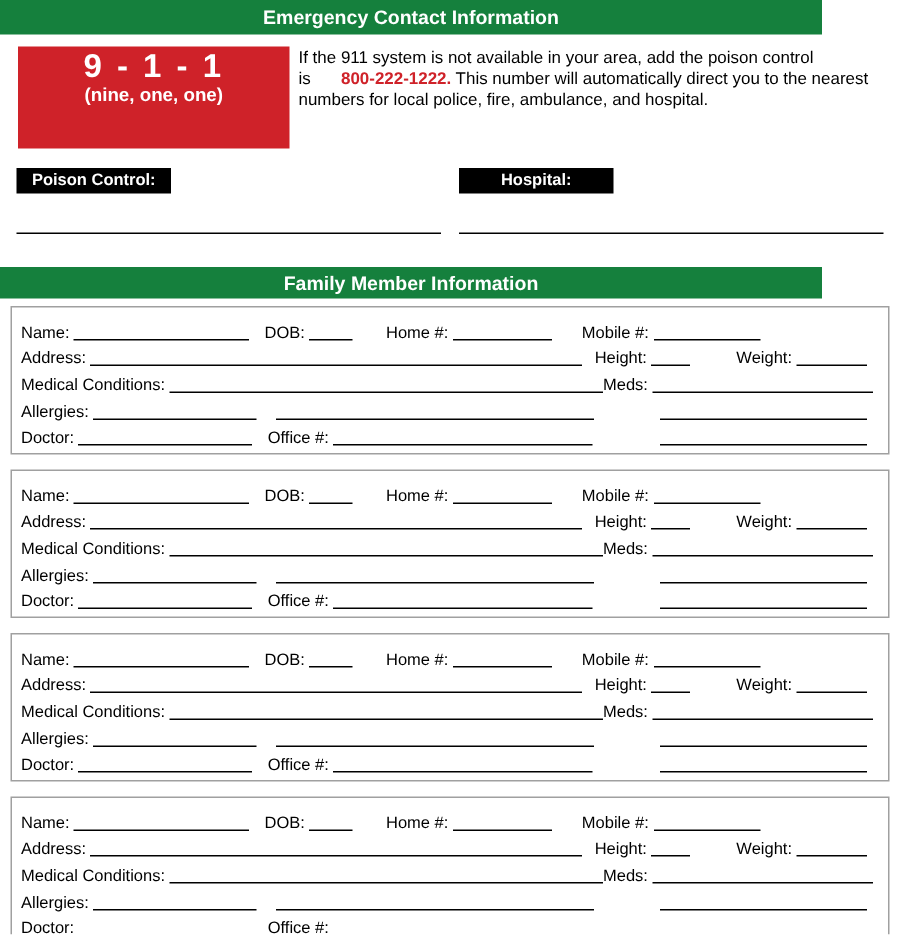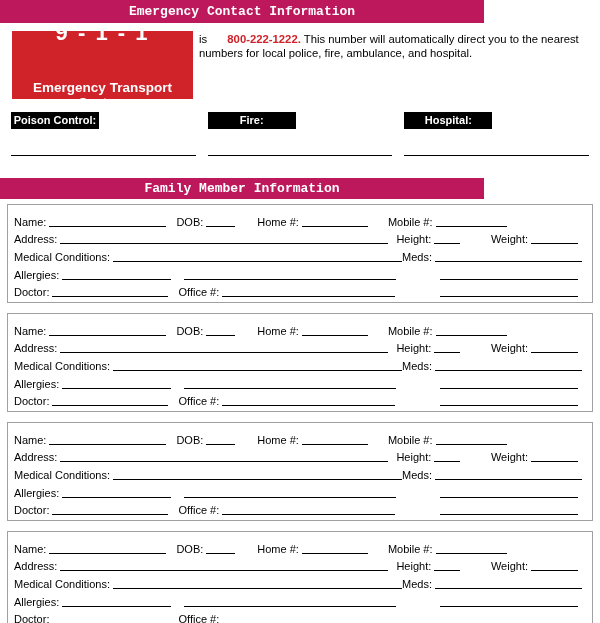--- a/index.html
+++ b/index.html
@@ -2,45 +2,45 @@
 <html style="--red: #cf2229; --border: #a0a0a0;"><head>
 <meta charset="utf-8">
 <style>
   * { margin:0; padding:0; box-sizing:border-box; }
   html,body { background:#ffffff; }
   .page {
     position:relative; width:600px; height:623px; overflow:hidden;
     background:#ffffff; font-family:"Liberation Sans", sans-serif; color:#000;
   }
   .bar {
-    width:484px; background:#be185d; color:#fff; text-align:center;
-    font-weight:bold; font-size:13px;font-family:Liberation Mono, monospace;
+    width:548px; background:#15803d; color:#fff; text-align:center;
+    font-weight:bold; font-size:13px;
   }
   .bar.top { height:23px; line-height:23px; }
   .bar.family { height:21px; line-height:21px; margin-top:22px; }
 
   
   .intro { display:flex; margin-top:8px; padding-left:12px; padding-right:3px; }
   .redbox {
     width:181px; height:68px; margin-right:6px; flex:none;
     background:var(--red); color:#fff; text-align:center;
-    display:flex; flex-direction:column; justify-content:center;
+    display:flex; flex-direction:column; 
   }
   .redbox .r1 { font-size:22px; font-weight:bold; letter-spacing:2px; line-height:25px; }
   .redbox .r2 { font-size:12.5px; font-weight:bold; line-height:14px; }
   .redbox .r3 { font-size:13.5px; font-weight:bold; line-height:15px;margin-top:35px; }
   .introtext { flex:1; font-size:11.3px; line-height:14.2px; padding-top:1px; }
   .introtext .pline { white-space:nowrap; }
   .introtext .phone { color:var(--red); font-weight:bold;padding-left:17px; }
 
   
   .contacts { display:flex; gap:12px; padding:0 11px; margin-top:13px; }
   .ccol { flex:1; }
   .cbox {
-    width:88px; height:17px; line-height:17px; background:#000; color:#fff;
+    width:103px; height:17px; line-height:17px; background:#000; color:#fff;
     font-weight:bold; font-size:11px; text-align:center;
   }
   .cline { width:100%; height:1px; border-bottom:1.5px solid #000; margin-top:26px; }
 
   
   .members { margin-top:5px; }
   .block {
     height:99px; margin:0 7px 10px 7px; border:1px solid var(--border);
     padding:6px 14px 0 6px; background:#fff;
   }
@@ -53,38 +53,36 @@
 </head>
 <body>
 
 <div class="page">
 
   <div class="bar top">Emergency Contact Information</div>
 
   <div class="intro">
     <div class="redbox">
       <div class="r1">9 - 1 - 1</div>
+      <div class="r2">(nine, one, one)</div>
       <div class="r3">Emergency Transport System</div>
     </div>
     <div class="introtext">
+      <div class="pline">If the 911 system is not available in your area, add the poison control</div>
       <div class="pline"><span>is </span><span class="phone">800-222-1222.</span><span> This number will automatically direct you to the nearest</span></div>
       <div class="pline">numbers for local police, fire, ambulance, and hospital.</div>
     </div>
   </div>
 
   <div class="contacts">
     <div class="ccol">
       <div class="cbox">Poison Control:</div>
       <div class="cline"></div>
     </div>
     <div class="ccol">
-      <div class="cbox">Fire:</div>
-      <div class="cline"></div>
-    </div>
-    <div class="ccol">
       <div class="cbox">Hospital:</div>
       <div class="cline"></div>
     </div>
   </div>
 
   <div class="bar family">Family Member Information</div>
 
   <div class="members" id="member-list">
   <div class="block">
     <div class="row">

